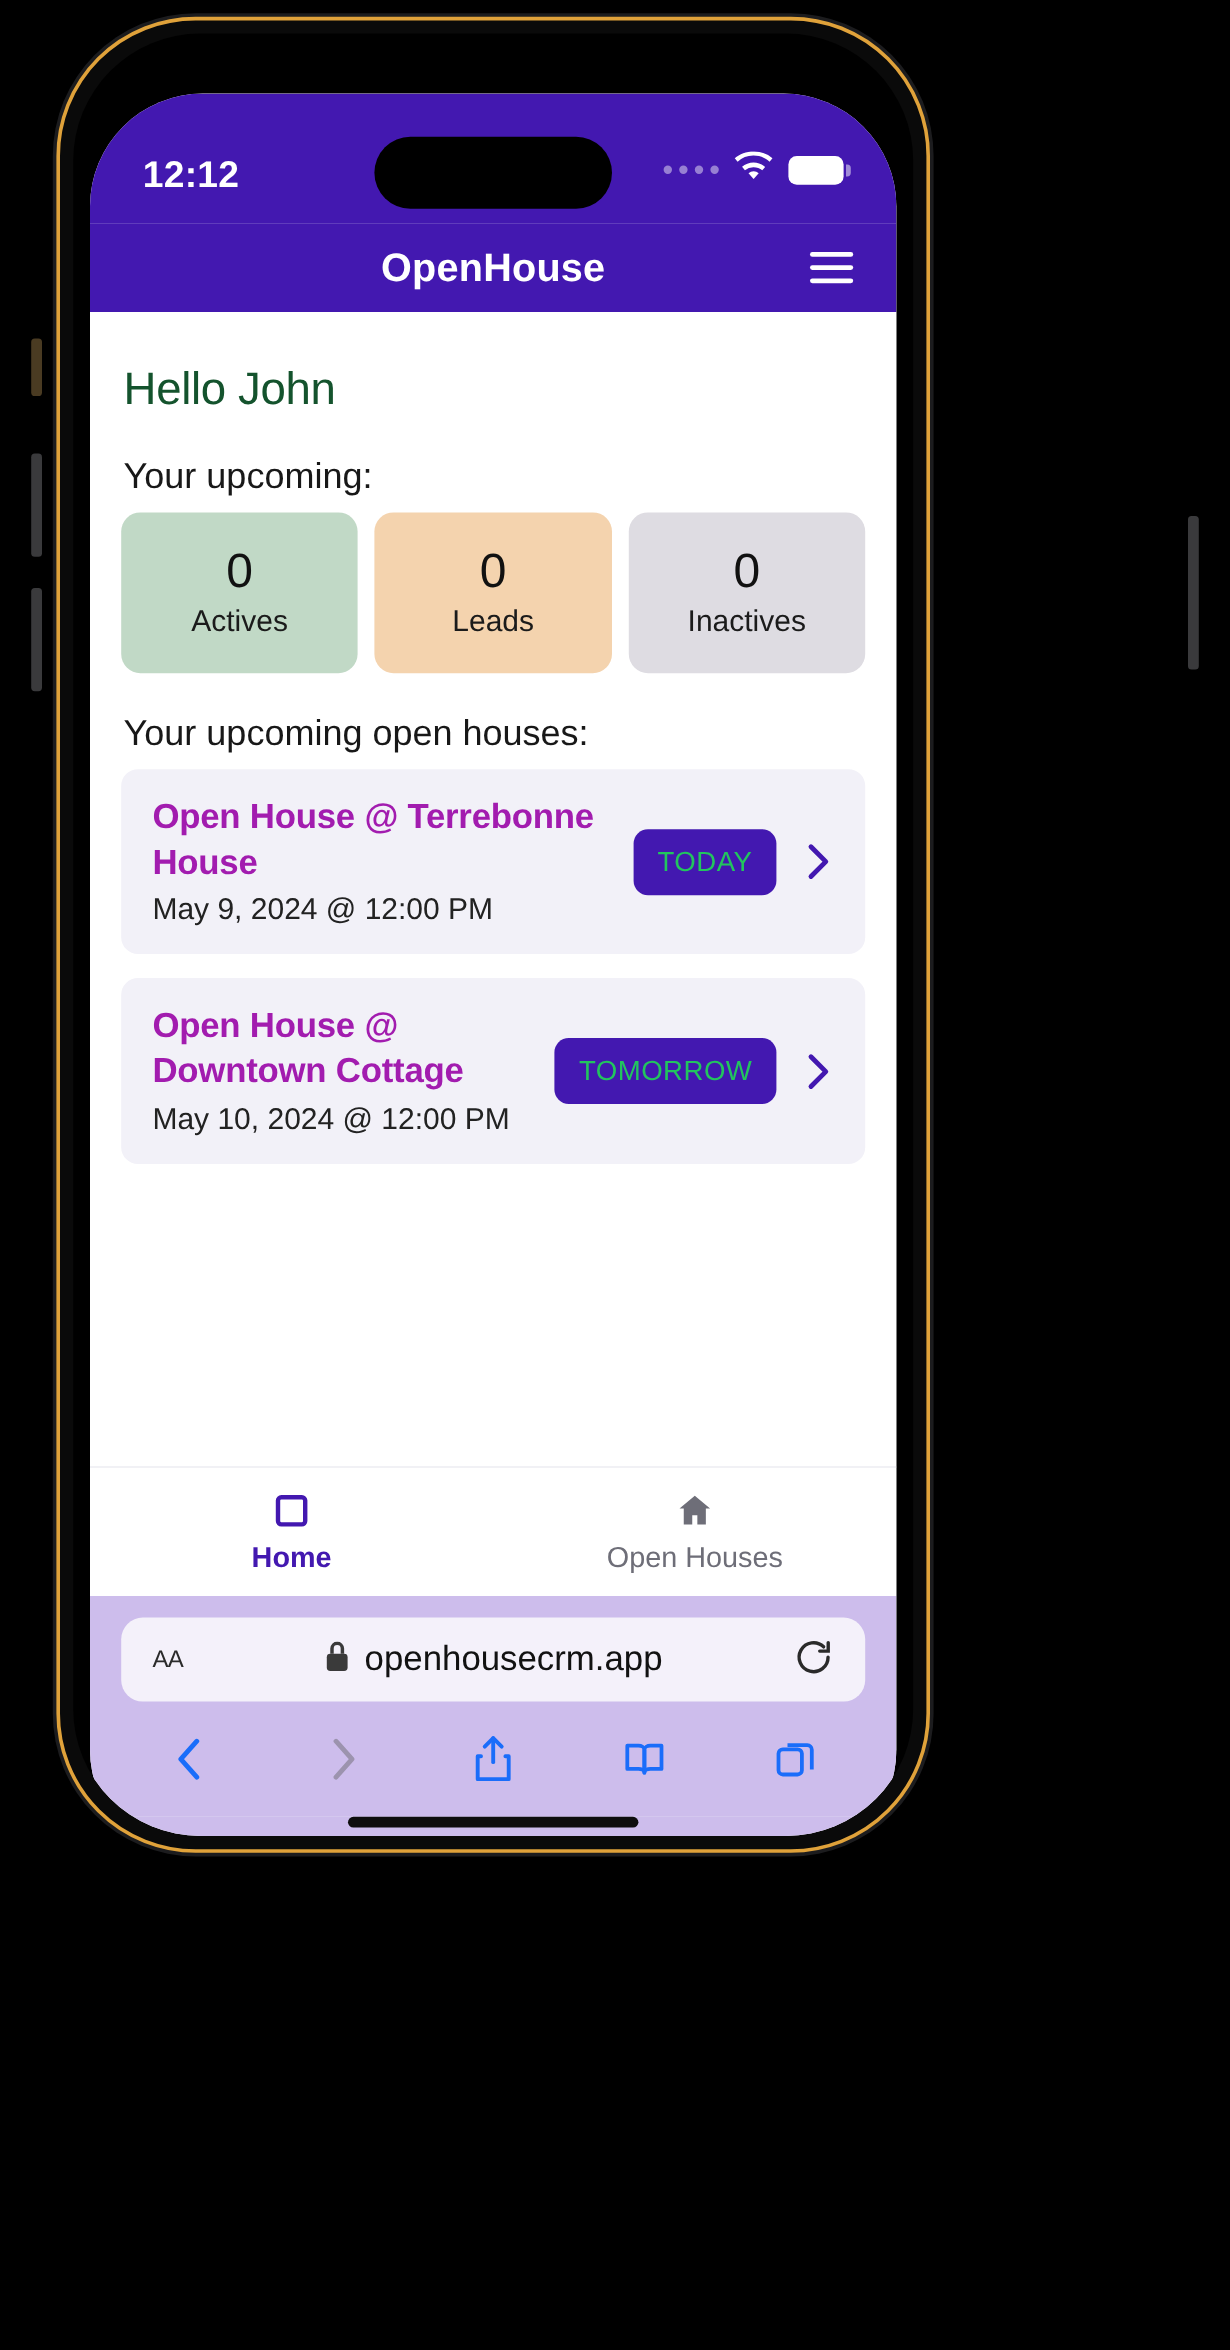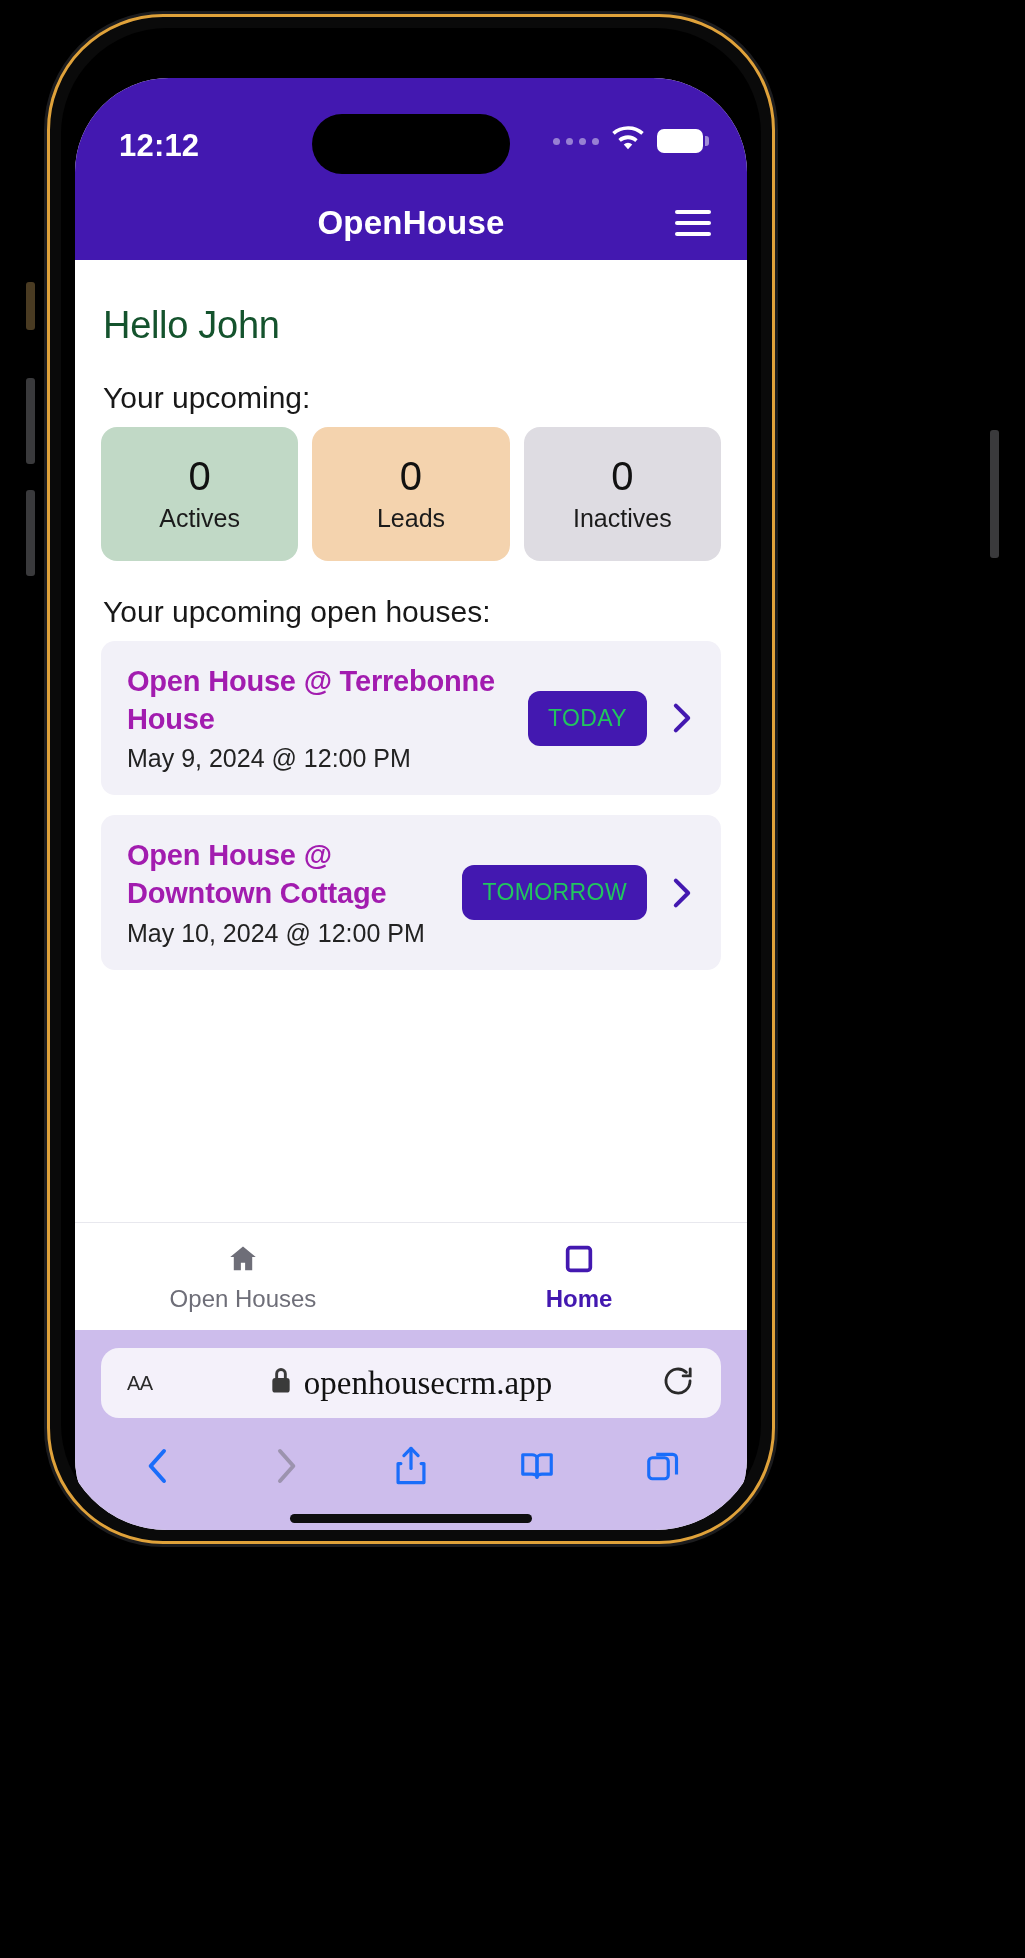--- a/index.html
+++ b/index.html
@@ -171,21 +171,21 @@
   #urlbar {
     height: 70px; background: #f4f1fa; border-radius: 18px;
     display: flex; align-items: center; padding: 0 26px;
     position: relative;
   }
   #aa { font-size: 20px; color: #2b2b2b; letter-spacing: -.5px; }
   #url-center {
     position: absolute; left: 0; right: 0;
     display: flex; align-items: center; justify-content: center; gap: 12px;
   }
-  #url-text { font-size: 33px; color: #121212; font-family: Liberation Serif, serif; }
+  #url-text { font-size: 29px; color: #121212; }
   #reload { margin-left: auto; }
 
   #safari-tools {
     height: 96px; display: flex; align-items: center;
     justify-content: space-between; padding: 0 26px;
   }
   .stool { width: 64px; height: 56px; display: flex; align-items: center; justify-content: center; cursor: pointer; }
 
   #homebar-wrap {
     flex: 0 0 auto; background: #cdbdec; height: 38px;
@@ -284,35 +284,35 @@
               <svg width="26" height="34" viewBox="0 0 16 22" fill="none" stroke="#4318b0" stroke-width="2.6" stroke-linecap="round" stroke-linejoin="round">
                     <path d="M4 3l8 8-8 8"></path>
                   </svg>
             </div>
           </div>
 
         </div>
       </div>
 
       <div id="tabbar">
+        <div class="tab active">
+          <span class="ticon">
+            <svg width="34" height="34" viewBox="0 0 24 24" fill="none" stroke="#4318b0" stroke-width="2.6">
+                  <rect x="4" y="4" width="16" height="16" rx="2"></rect>
+                </svg>
+          </span>
+          <span class="tlabel">Home</span>
+        </div>
         <div class="tab">
           <span class="ticon">
             <svg width="34" height="34" viewBox="0 0 24 24" fill="#6e6e78">
                   <path d="M12 3.2L3 10.6h2.5V20h5v-5.4h3V20h5v-9.4H21z"></path>
                 </svg>
           </span>
           <span class="tlabel">Open Houses</span>
-        </div>
-        <div class="tab active">
-          <span class="ticon">
-            <svg width="34" height="34" viewBox="0 0 24 24" fill="none" stroke="#4318b0" stroke-width="2.6">
-                  <rect x="4" y="4" width="16" height="16" rx="2"></rect>
-                </svg>
-          </span>
-          <span class="tlabel">Home</span>
         </div>
       </div>
 
       <div id="safari">
         <div id="urlbar">
           <div id="aa">
             <span>AA</span>
           </div>
           <div id="url-center">
             <span>

